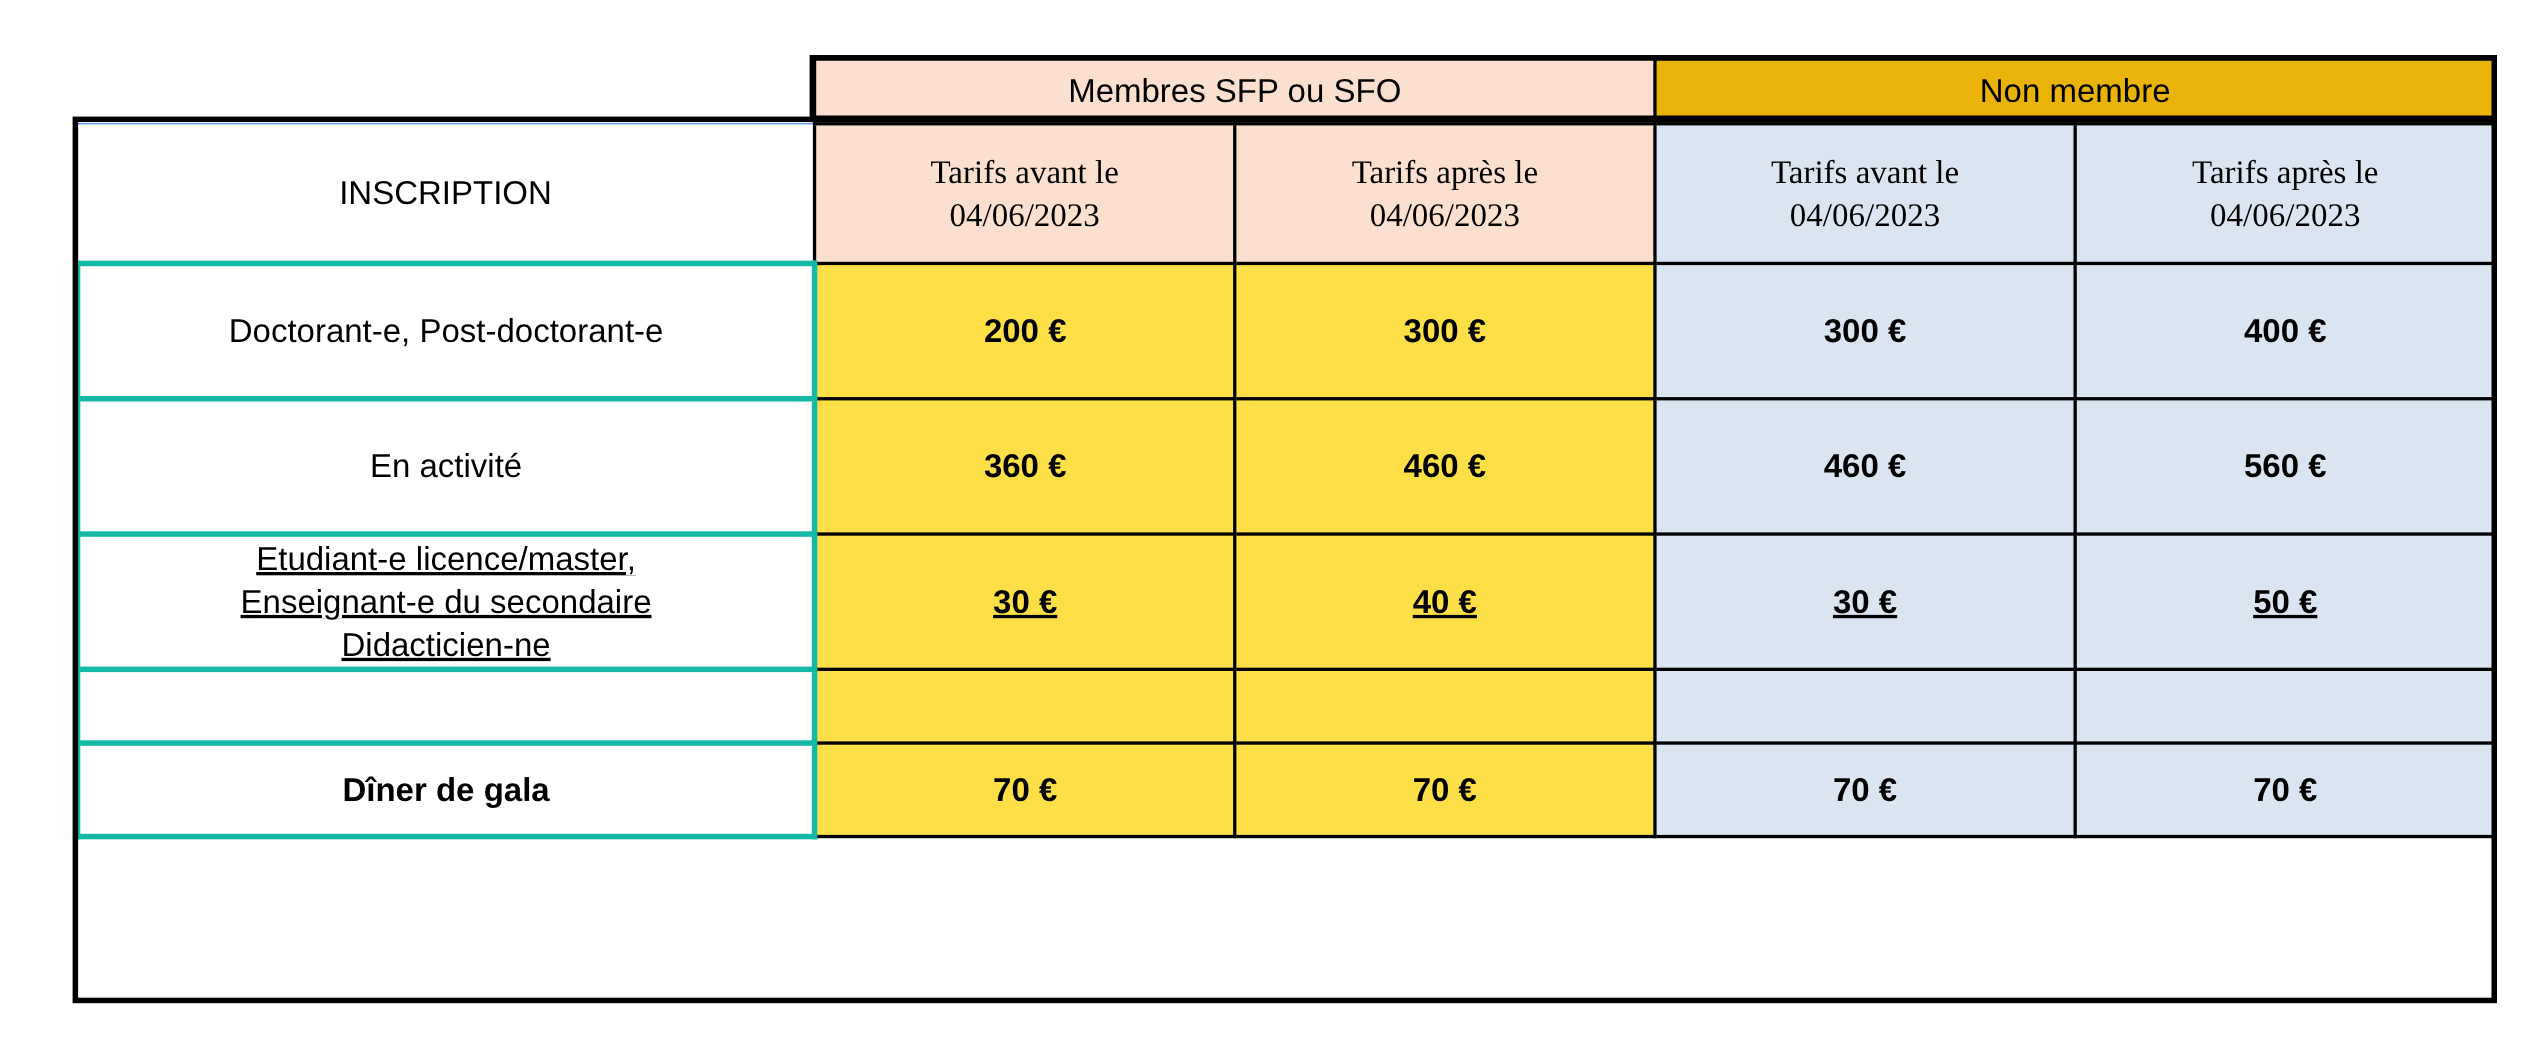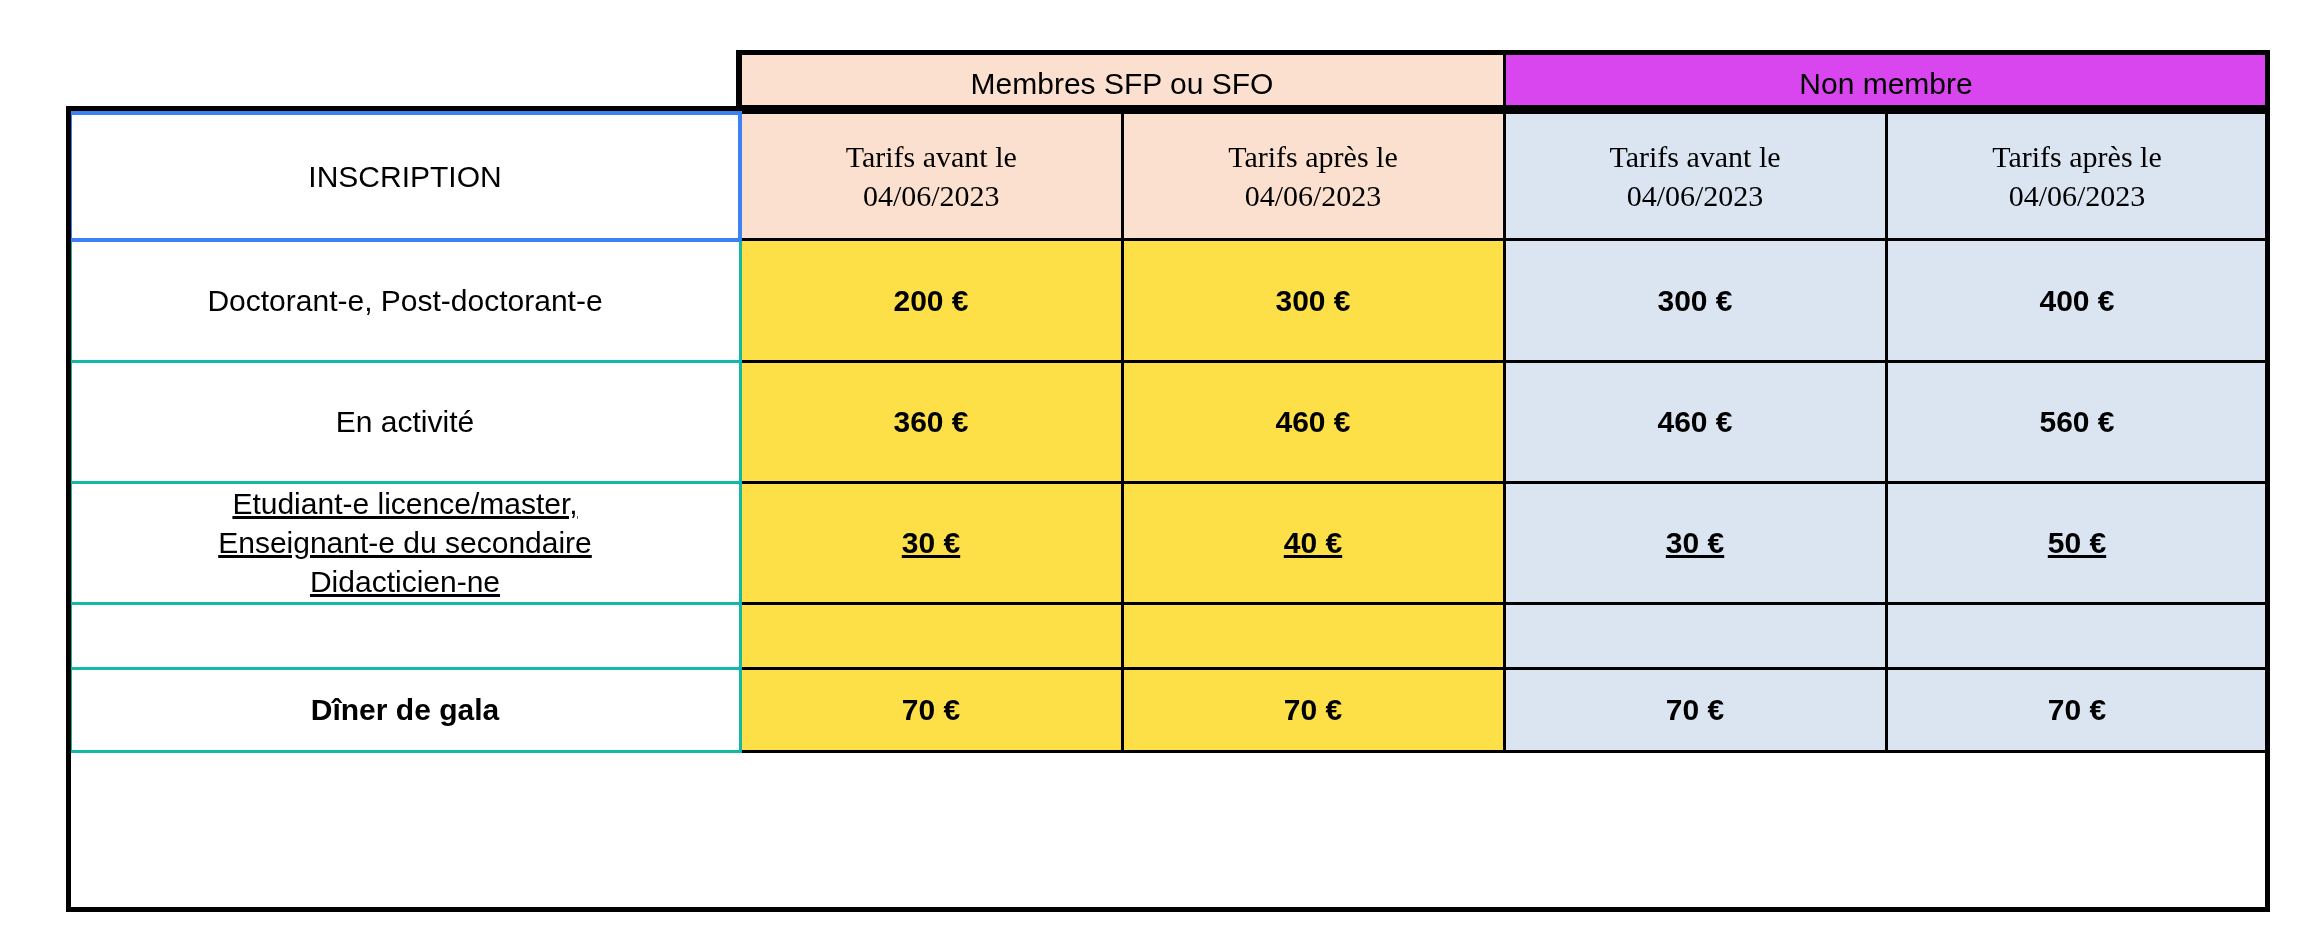--- a/index.html
+++ b/index.html
@@ -51,44 +51,44 @@
   .grp {
     height: 56px;
     font-size: 30px;
     font-weight: 400;
   }
   .grp-members {
     background: #fbe0cf;
     border: 3px solid #000000;
   }
   .grp-non {
-    background: #d946ef;
+    background: #eab308;
     border: 3px solid #000000;
   }
 
   
   .sub {
     height: 124px;
     font-size: 30px;
     font-weight: 400;
     border: 3px solid #000000;
     font-family: Liberation Serif, serif;
   }
   .sub-members { background: #fbe0cf; }
   .sub-non     { background: #dbe5f1; }
 
   .hdr-label {
-    border: 4px solid #3b82f6;
+    border: 1px solid #3b82f6;
     background: #ffffff;
     font-size: 30px;
     text-align: center;
   }
 
   td.label {
-    border: 3px solid #14b8a6;
+    border: 5px solid #14b8a6;
     background: #ffffff;
     text-align: center;
     font-size: 30px;
     padding: 10px 14px;
   }
   td.val {
     border: 3px solid #000000;
     font-weight: bold;
     font-size: 30px;
   }

